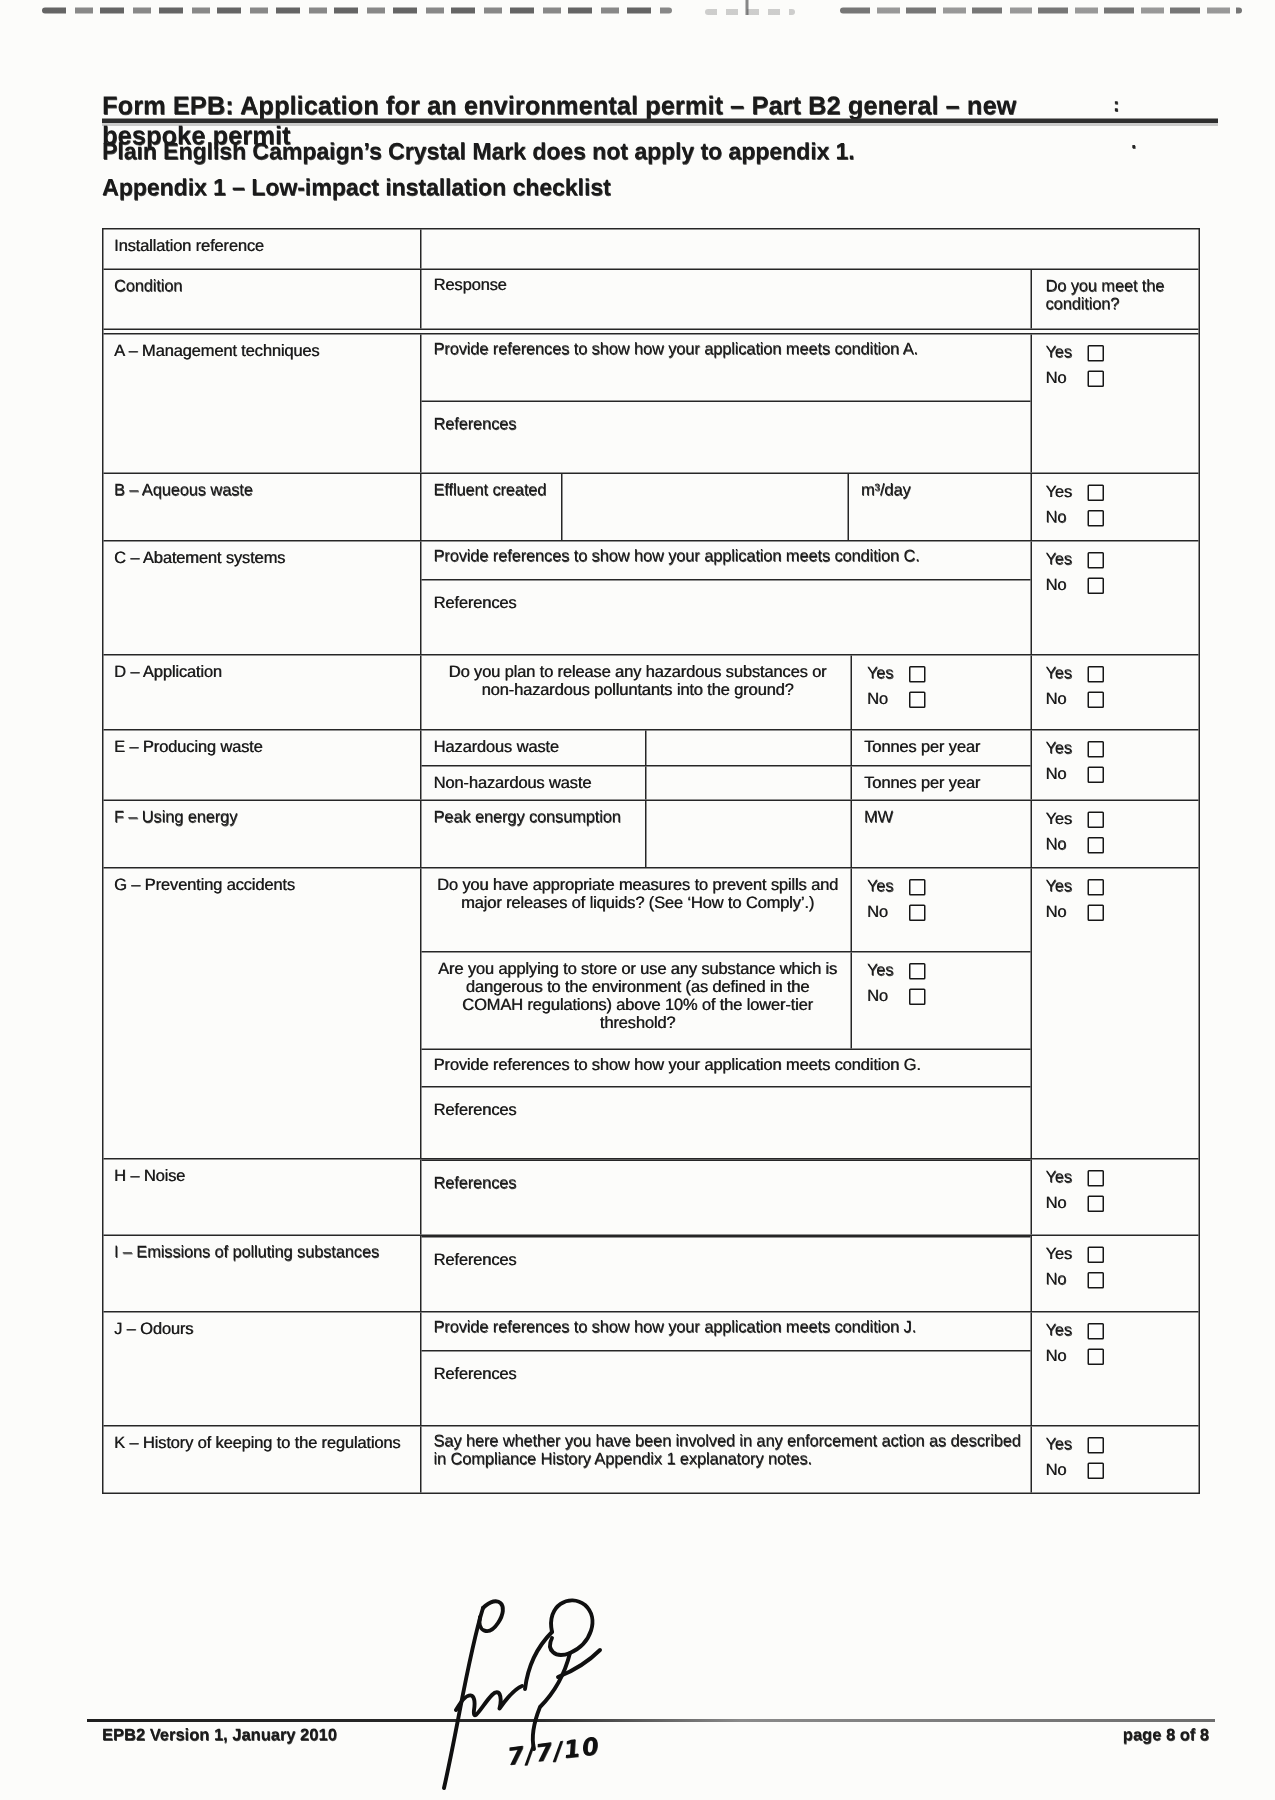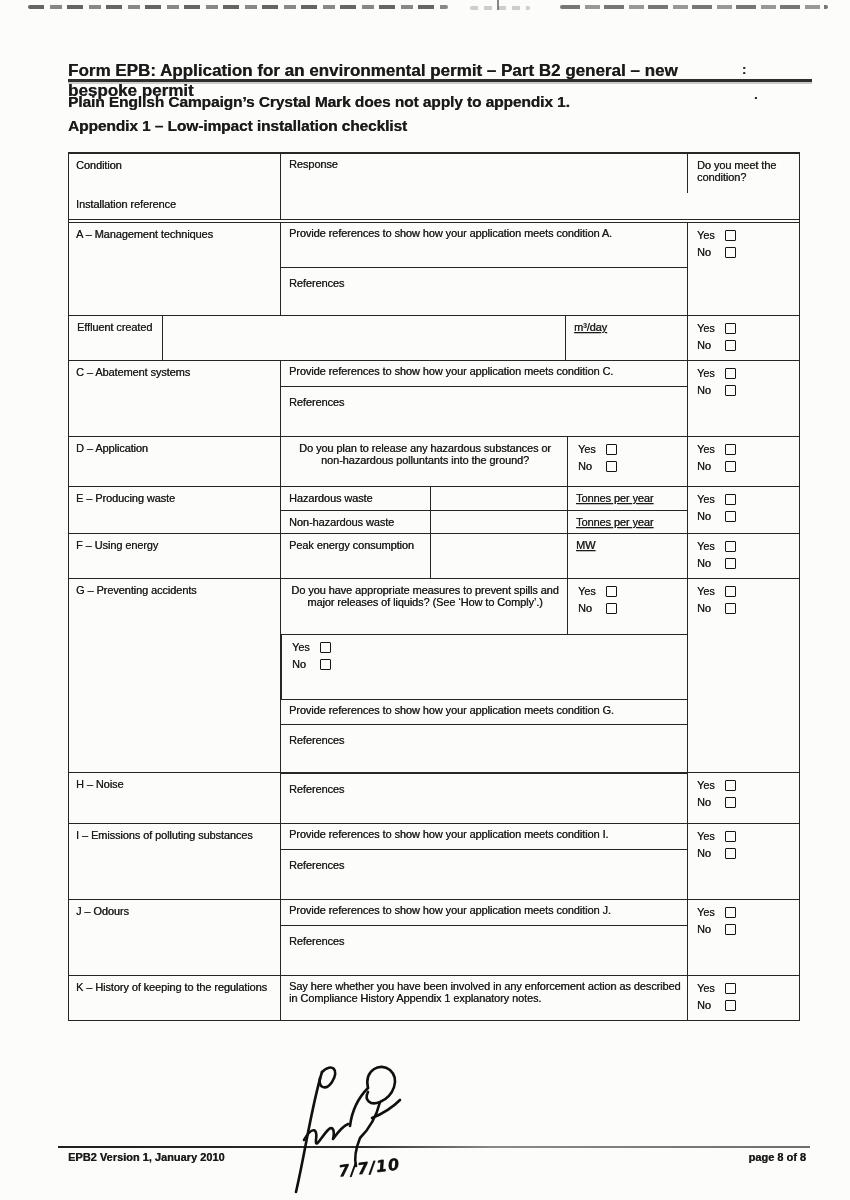--- a/index.html
+++ b/index.html
@@ -36,21 +36,21 @@
   .trow.dbl{border-top:4px double #262626;}
   .cond{flex:0 0 212px;border-right:1.7px solid #262626;padding:5px 6px 4px 7px;}
   .resp{flex:1;display:flex;flex-direction:column;min-width:0;}
   .meet{flex:0 0 112px;border-left:1.7px solid #262626;padding:5px 4px 4px 9px;}
   .merged{flex:1;}
   .rcell{padding:4px 6px 3px 8px;}
   .subdiv{border-top:1.5px solid #262626;}
   .hsplit{display:flex;flex:1;}
   .hsplit .lbl{padding:5px 6px 3px 8px;border-right:1.6px solid #262626;}
   .hsplit .val{flex:1;}
-  .hsplit .unit{border-left:1.6px solid #262626;padding:5px 6px 3px 8px;text-decoration:underline;}
+  .hsplit .unit{border-left:1.6px solid #262626;padding:5px 6px 3px 8px;}
   .hsplit .q{flex:1;padding:5px 6px 4px 8px;text-align:center;}
   .hsplit .ynbox{flex:0 0 120px;border-left:1.6px solid #262626;padding:5px 4px 4px 10px;}
   .maxw{max-width:336px;margin:0;}
   p.cellp{margin:0;}
   .refs{padding-top:9px;}
   .yn .yn-row{display:flex;align-items:center;margin:1px 0 5px 0;}
   .yn .yn-label{width:28px;}
   .cb{display:inline-block;width:11px;height:11px;border:1.6px solid #161616;border-radius:1px;background:#fdfdfc;}
 
   
@@ -75,33 +75,33 @@
   <div class="artifact" style="left:742px;top:62px;font-size:13px;">:</div>
   <div class="artifact" style="left:754px;top:90px;font-size:13px;">·</div>
 
   <div class="hdr">Form EPB: Application for an environmental permit – Part B2 general – new bespoke permit</div>
   <div class="hdr-rule"></div>
   <div class="title t1">Plain English Campaign’s Crystal Mark does not apply to appendix 1.</div>
   <div class="title t2">Appendix 1 – Low-impact installation checklist</div>
 
   <div class="tbl">
 
-    <div class="trow" style="min-height:40px">
-      <div class="cond">Condition</div>
-      <div class="resp">
-          <div class="rcell">Response</div>
-        </div>
-      <div class="meet" style="padding-right:2px">Do you meet the condition?</div>
-    </div>
-
     <div class="trow first" style="min-height:26px">
       <div class="cond">Installation reference</div>
       <div class="merged"></div>
     </div>
 
+    <div class="trow" style="min-height:40px">
+      <div class="cond">Condition</div>
+      <div class="resp">
+          <div class="rcell">Response</div>
+        </div>
+      <div class="meet" style="padding-right:2px">Do you meet the condition?</div>
+    </div>
+
     <div class="trow dbl">
       <div class="cond">A – Management techniques</div>
       <div class="resp">
         <div class="rcell" style="min-height:44px">
           <p class="maxw">Provide references to show how your application meets condition A.</p>
         </div>
         <div class="rcell subdiv refs" style="min-height:48px">
           <span>References</span>
         </div>
       </div>
@@ -113,20 +113,21 @@
             </div>
           <div class="yn-row">
               <span class="yn-label">No</span>
               <span class="cb"></span>
             </div>
         </div>
       </div>
     </div>
 
     <div class="trow" style="min-height:34px">
+      <div class="cond">B – Aqueous waste</div>
       <div class="resp">
         <div class="hsplit" style="flex:1">
           <div class="lbl" style="flex:0 0 94px">Effluent created</div>
           <div class="val"></div>
           <div class="unit" style="flex:0 0 122px">m³/day</div>
         </div>
       </div>
       <div class="meet">
         <div class="yn">
           <div class="yn-row">
@@ -261,20 +262,21 @@
                   <span class="cb"></span>
                 </div>
               <div class="yn-row">
                   <span class="yn-label">No</span>
                   <span class="cb"></span>
                 </div>
             </div>
           </div>
         </div>
         <div class="hsplit subdiv" style="min-height:65px">
+          <div class="q">Are you applying to store or use any substance which is dangerous to the environment (as defined in the COMAH regulations) above 10% of the lower-tier threshold?</div>
           <div class="ynbox">
             <div class="yn">
               <div class="yn-row">
                   <span class="yn-label">Yes</span>
                   <span class="cb"></span>
                 </div>
               <div class="yn-row">
                   <span class="yn-label">No</span>
                   <span class="cb"></span>
                 </div>
@@ -319,23 +321,20 @@
               <span class="yn-label">No</span>
               <span class="cb"></span>
             </div>
         </div>
       </div>
     </div>
 
     <div class="trow">
       <div class="cond">I – Emissions of polluting substances</div>
       <div class="resp">
-        <div class="rcell" style="min-height:25px">
-          <p class="cellp">Provide references to show how your application meets condition I.</p>
-        </div>
         <div class="rcell subdiv refs" style="min-height:50px">
           <span>References</span>
         </div>
       </div>
       <div class="meet">
         <div class="yn">
           <div class="yn-row">
               <span class="yn-label">Yes</span>
               <span class="cb"></span>
             </div>

